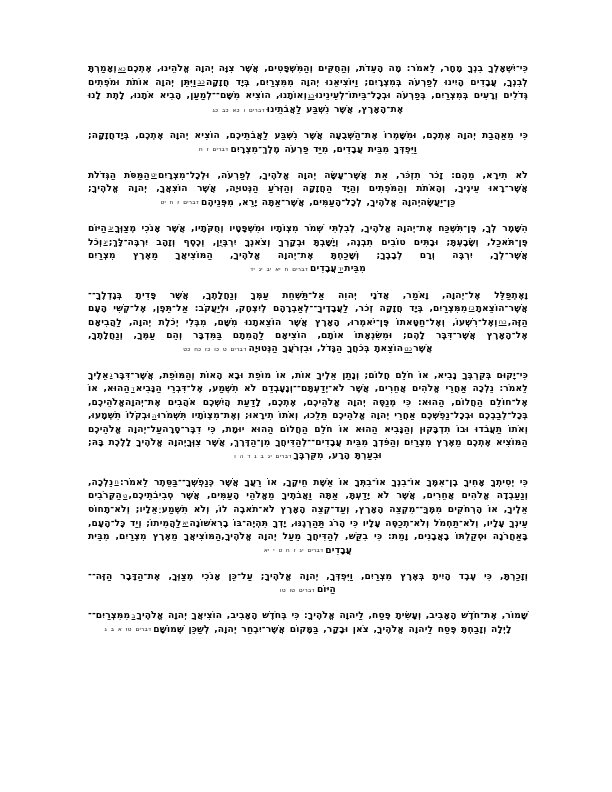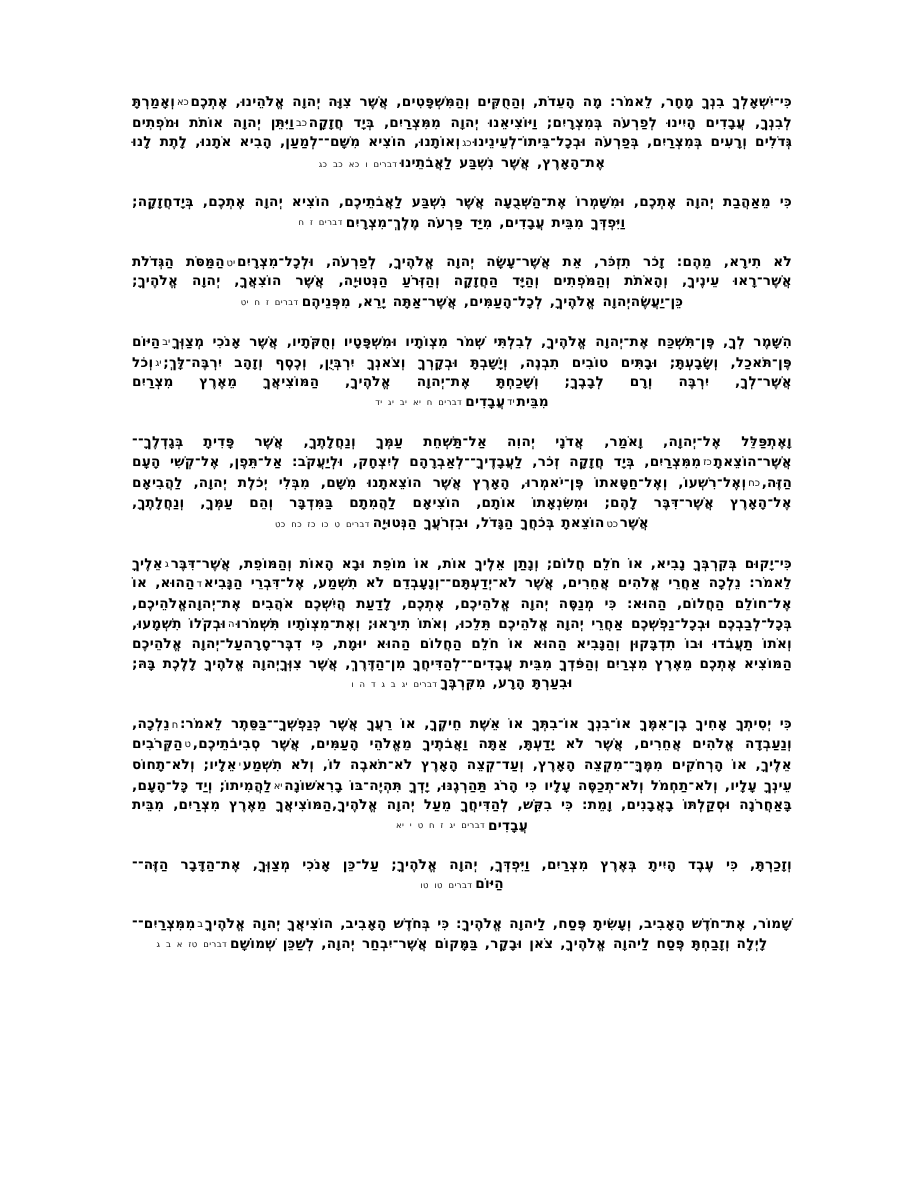--- a/index.html
+++ b/index.html
@@ -46,20 +46,21 @@
   }
   .para:last-child {
     margin-bottom: 0;
   }
   .vnum {
     font-size: 6.6px;
     font-weight: normal;
     letter-spacing: 0;
     vertical-align: 0.5px;
     padding: 0 1.2px;
+    text-decoration: underline;
   }
   .cite {
     font-size: 5.6px;
     font-weight: normal;
     letter-spacing: 0.3px;
     word-spacing: 1.6px;
     vertical-align: 0.5px;
     padding-right: 2px;
     white-space: nowrap;
   }

